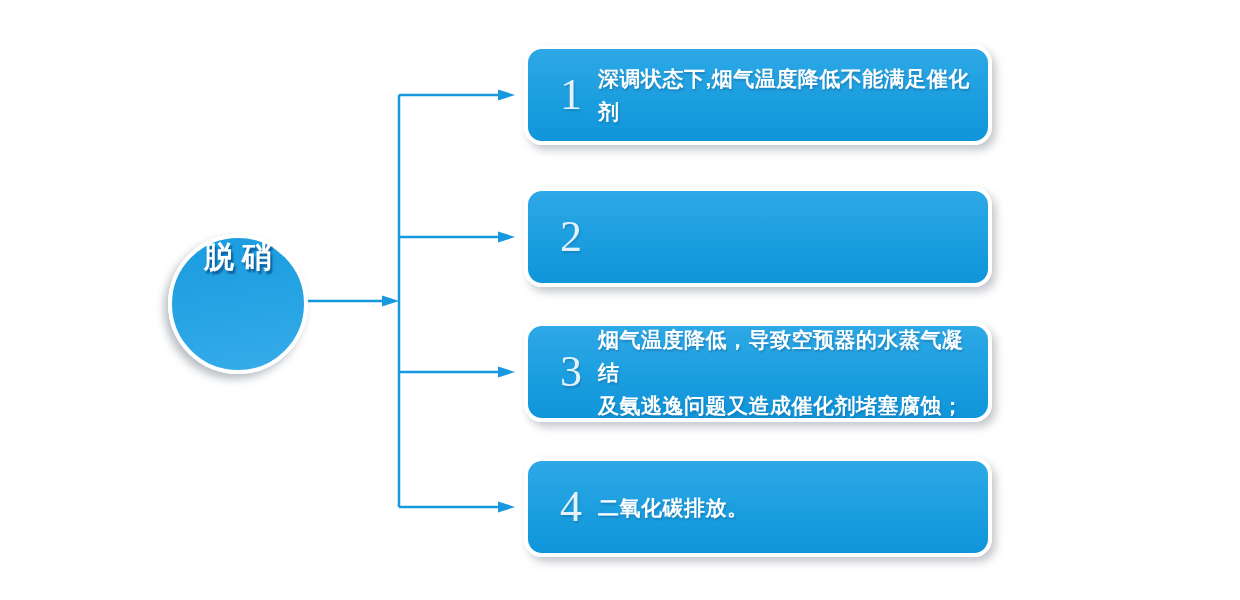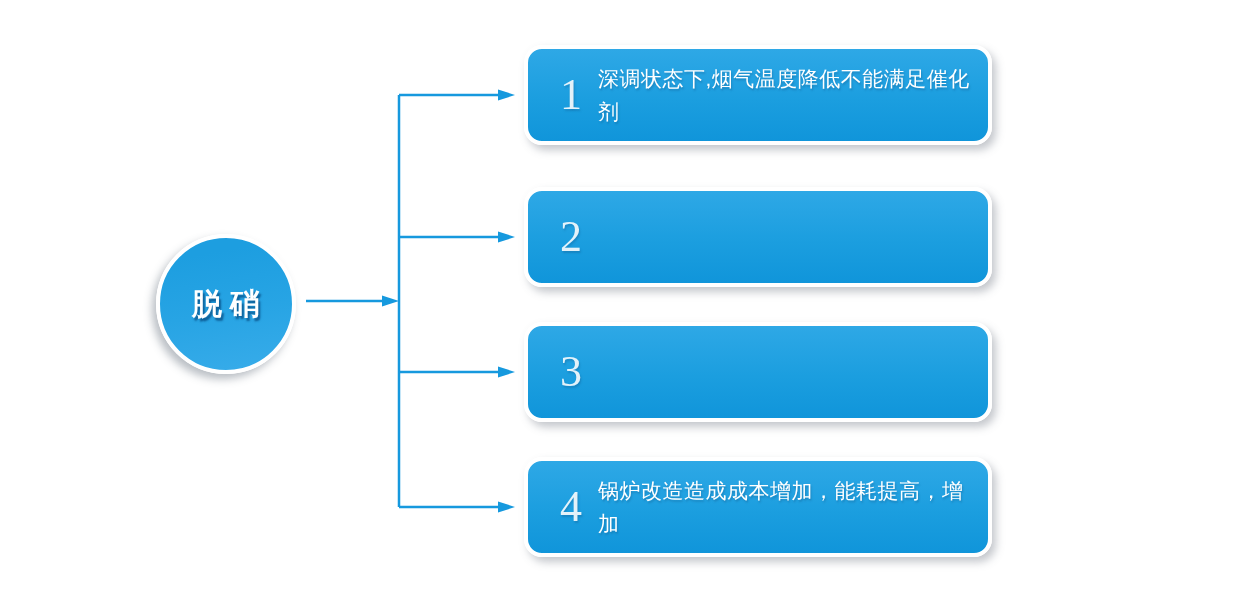--- a/index.html
+++ b/index.html
@@ -2,25 +2,25 @@
 <html><head>
 <meta charset="utf-8">
 <style>
   html,body{margin:0;padding:0;background:#ffffff;}
   .canvas{
     position:relative;width:1240px;height:600px;overflow:hidden;
     background:#ffffff;font-family:"Liberation Sans",sans-serif;
   }
   .connectors{position:absolute;left:0;top:0;z-index:1;}
   .root-circle{
-    position:absolute;left:156px;top:234px;width:132px;height:132px;
+    position:absolute;left:168px;top:234px;width:132px;height:132px;
     box-sizing:content-box;border:4px solid #ffffff;border-radius:50%;
     background:linear-gradient(170deg,#1d9ee0 15%,#27a4e4 55%,#36abe9 95%);
     box-shadow:-4px 5px 9px rgba(70,85,100,0.38);
-    display:flex;flex-direction:column;align-items:center;justify-content:center;
+    display:flex;flex-direction:column;align-items:center;justify-content:flex-start;
     z-index:2;
   }
   .root-line{
     color:#ffffff;font-weight:bold;font-size:30px;line-height:38px;
     letter-spacing:8px;padding-left:8px;
     text-shadow:2px 3px 2px rgba(8,78,132,0.8);
     white-space:nowrap;
   }
   .box{
     position:absolute;left:524px;width:468px;height:100px;box-sizing:border-box;
@@ -30,21 +30,21 @@
     display:flex;align-items:center;z-index:2;
   }
   .box1{top:45px;} .box2{top:187px;} .box3{top:322px;} .box4{top:457px;}
   .num{
     font-family:"Liberation Serif",serif;font-size:44px;line-height:1;
     color:rgba(255,255,255,0.88);width:30px;text-align:center;
     margin-left:28px;flex-shrink:0;
     text-shadow:1px 2px 2px rgba(20,90,140,0.35);
   }
   .text{
-    margin-left:12px;margin-right:6px;color:#ffffff;font-weight:normal;
+    margin-left:12px;margin-right:6px;color:#ffffff;font-weight:bold;
     font-size:21px;line-height:33px;letter-spacing:0.5px;
     text-shadow:1px 2px 2px rgba(20,90,140,0.4);
   }
   .line:empty{display:none;}
 </style>
 </head>
 <body>
 
 <div class="canvas">
 
@@ -80,22 +80,26 @@
       <div class="line">深调状态下,烟气温度降低不能满足催化剂</div>
     </div>
   </div>
 
   <div class="box box2">
     <div class="num">2</div>
   </div>
 
   <div class="box box3">
     <div class="num">3</div>
+    <div class="text">
+      <div class="line">烟气温度降低，导致空预器的水蒸气凝结</div>
+      <div class="line">及氨逃逸问题又造成催化剂堵塞腐蚀；</div>
+    </div>
   </div>
 
   <div class="box box4">
     <div class="num">4</div>
     <div class="text">
-      <div class="line">锅炉改造造成成本增加，能耗提高，增加</div>
+      <div class="line">二氧化碳排放。</div>
     </div>
   </div>
 
 </div>
 
 </body></html>

